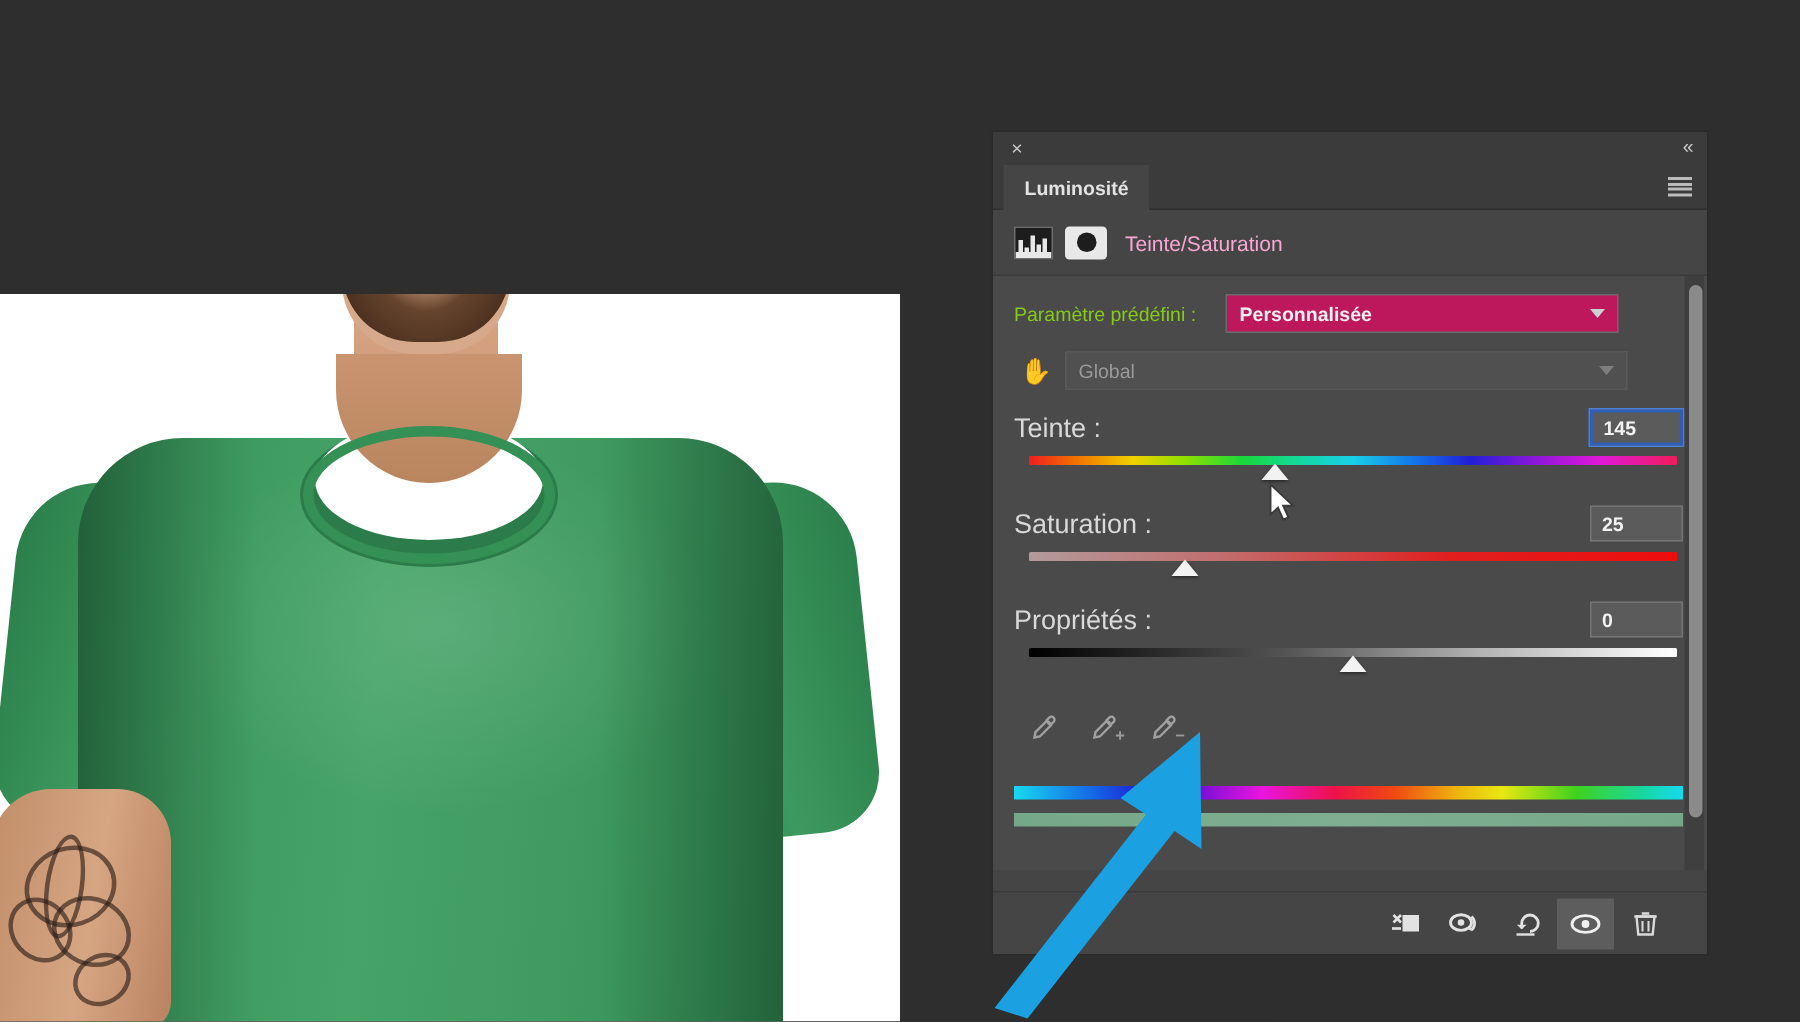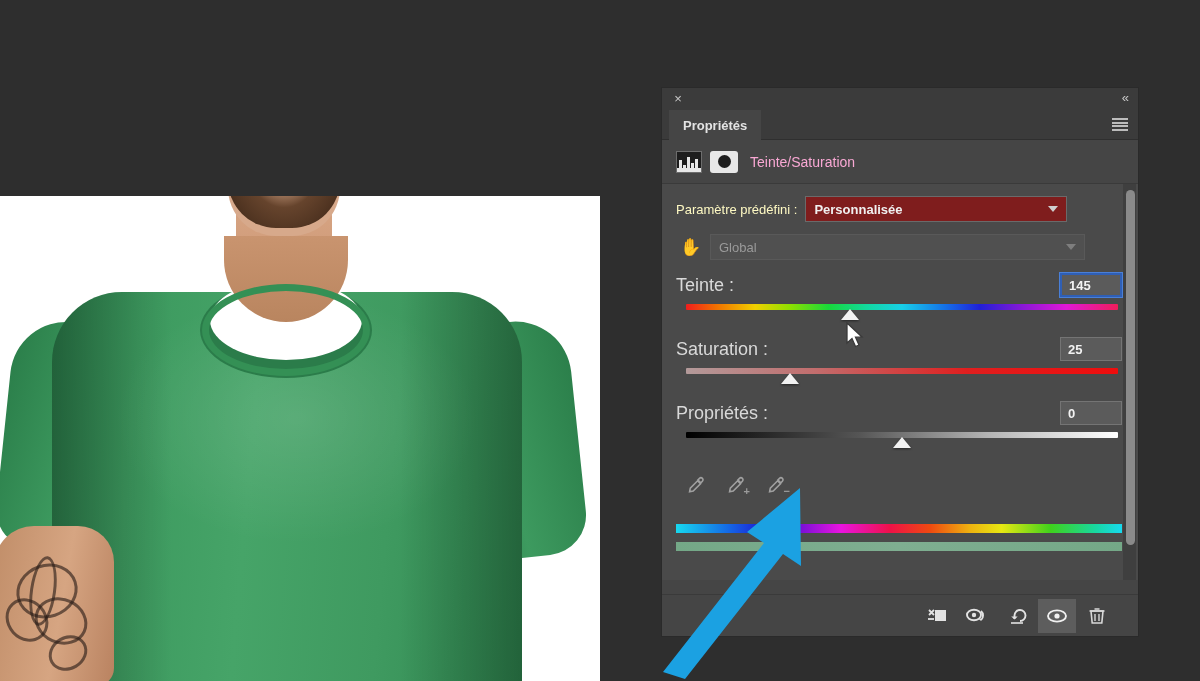--- a/index.html
+++ b/index.html
@@ -102,25 +102,25 @@
   #adj-mask .dot { width: 13px; height: 13px; border-radius:50%; background:#1d1d1d; }
   #adj-title { color:#f9a8d4; font-size: 14px; }
 
   
   #panel-body { position: relative; height: 396px; background: #4a4a4a; padding: 12px 16px 0 14px; }
 
   .row { display:flex; align-items:center; }
 
   
   #preset-row { margin-bottom: 12px; }
-  #preset-label { color:#fef9c3; font-size: 13px; margin-right: 8px; white-space:nowrap; }
+  #preset-label { color:#84cc16; font-size: 13px; margin-right: 8px; white-space:nowrap; }
   #preset-select {
-    flex: 1; height: 26px; background:#7f1d1d; border: 1px solid #6a6a6a;
+    flex: 1; height: 26px; background:#be185d; border: 1px solid #6a6a6a;
     color:#f0f0f0; font-size: 13px; font-weight:bold; display:flex; align-items:center;
-    padding: 0 8px; position:relative; cursor:pointer; max-width: 262px;
+    padding: 0 8px; position:relative; cursor:pointer; max-width: 262px; margin-left: 12px;
   }
   .caret { position:absolute; right: 8px; width:0; height:0;
     border-left:5px solid transparent; border-right:5px solid transparent; border-top:6px solid #cfcfcf; }
 
   
   #global-row { margin-bottom: 12px; }
   #hand-icon { width: 30px; height: 24px; display:flex; align-items:center; justify-content:center;
     color:#a3a3a3; font-size: 17px; margin-right: 4px; }
   #global-select { flex:1; height: 26px; background:#505050; border:1px solid #595959;
     color:#9a9a9a; font-size: 13px; display:flex; align-items:center; padding: 4px 8px;
@@ -217,21 +217,21 @@
 
   <div id="panel">
 
     <div id="panel-titlebar">
       <div id="close-icon">×</div>
       <div id="collapse-icon">«</div>
     </div>
 
     <div id="tabbar">
       <div id="tab-proprietes">
-        <span>Propriétés</span>
+        <span>Luminosité</span>
       </div>
       <div id="menu-icon">
           <i></i>
           <i></i>
           <i></i>
           <i></i>
         </div>
     </div>
 
     <div id="adj-header">

